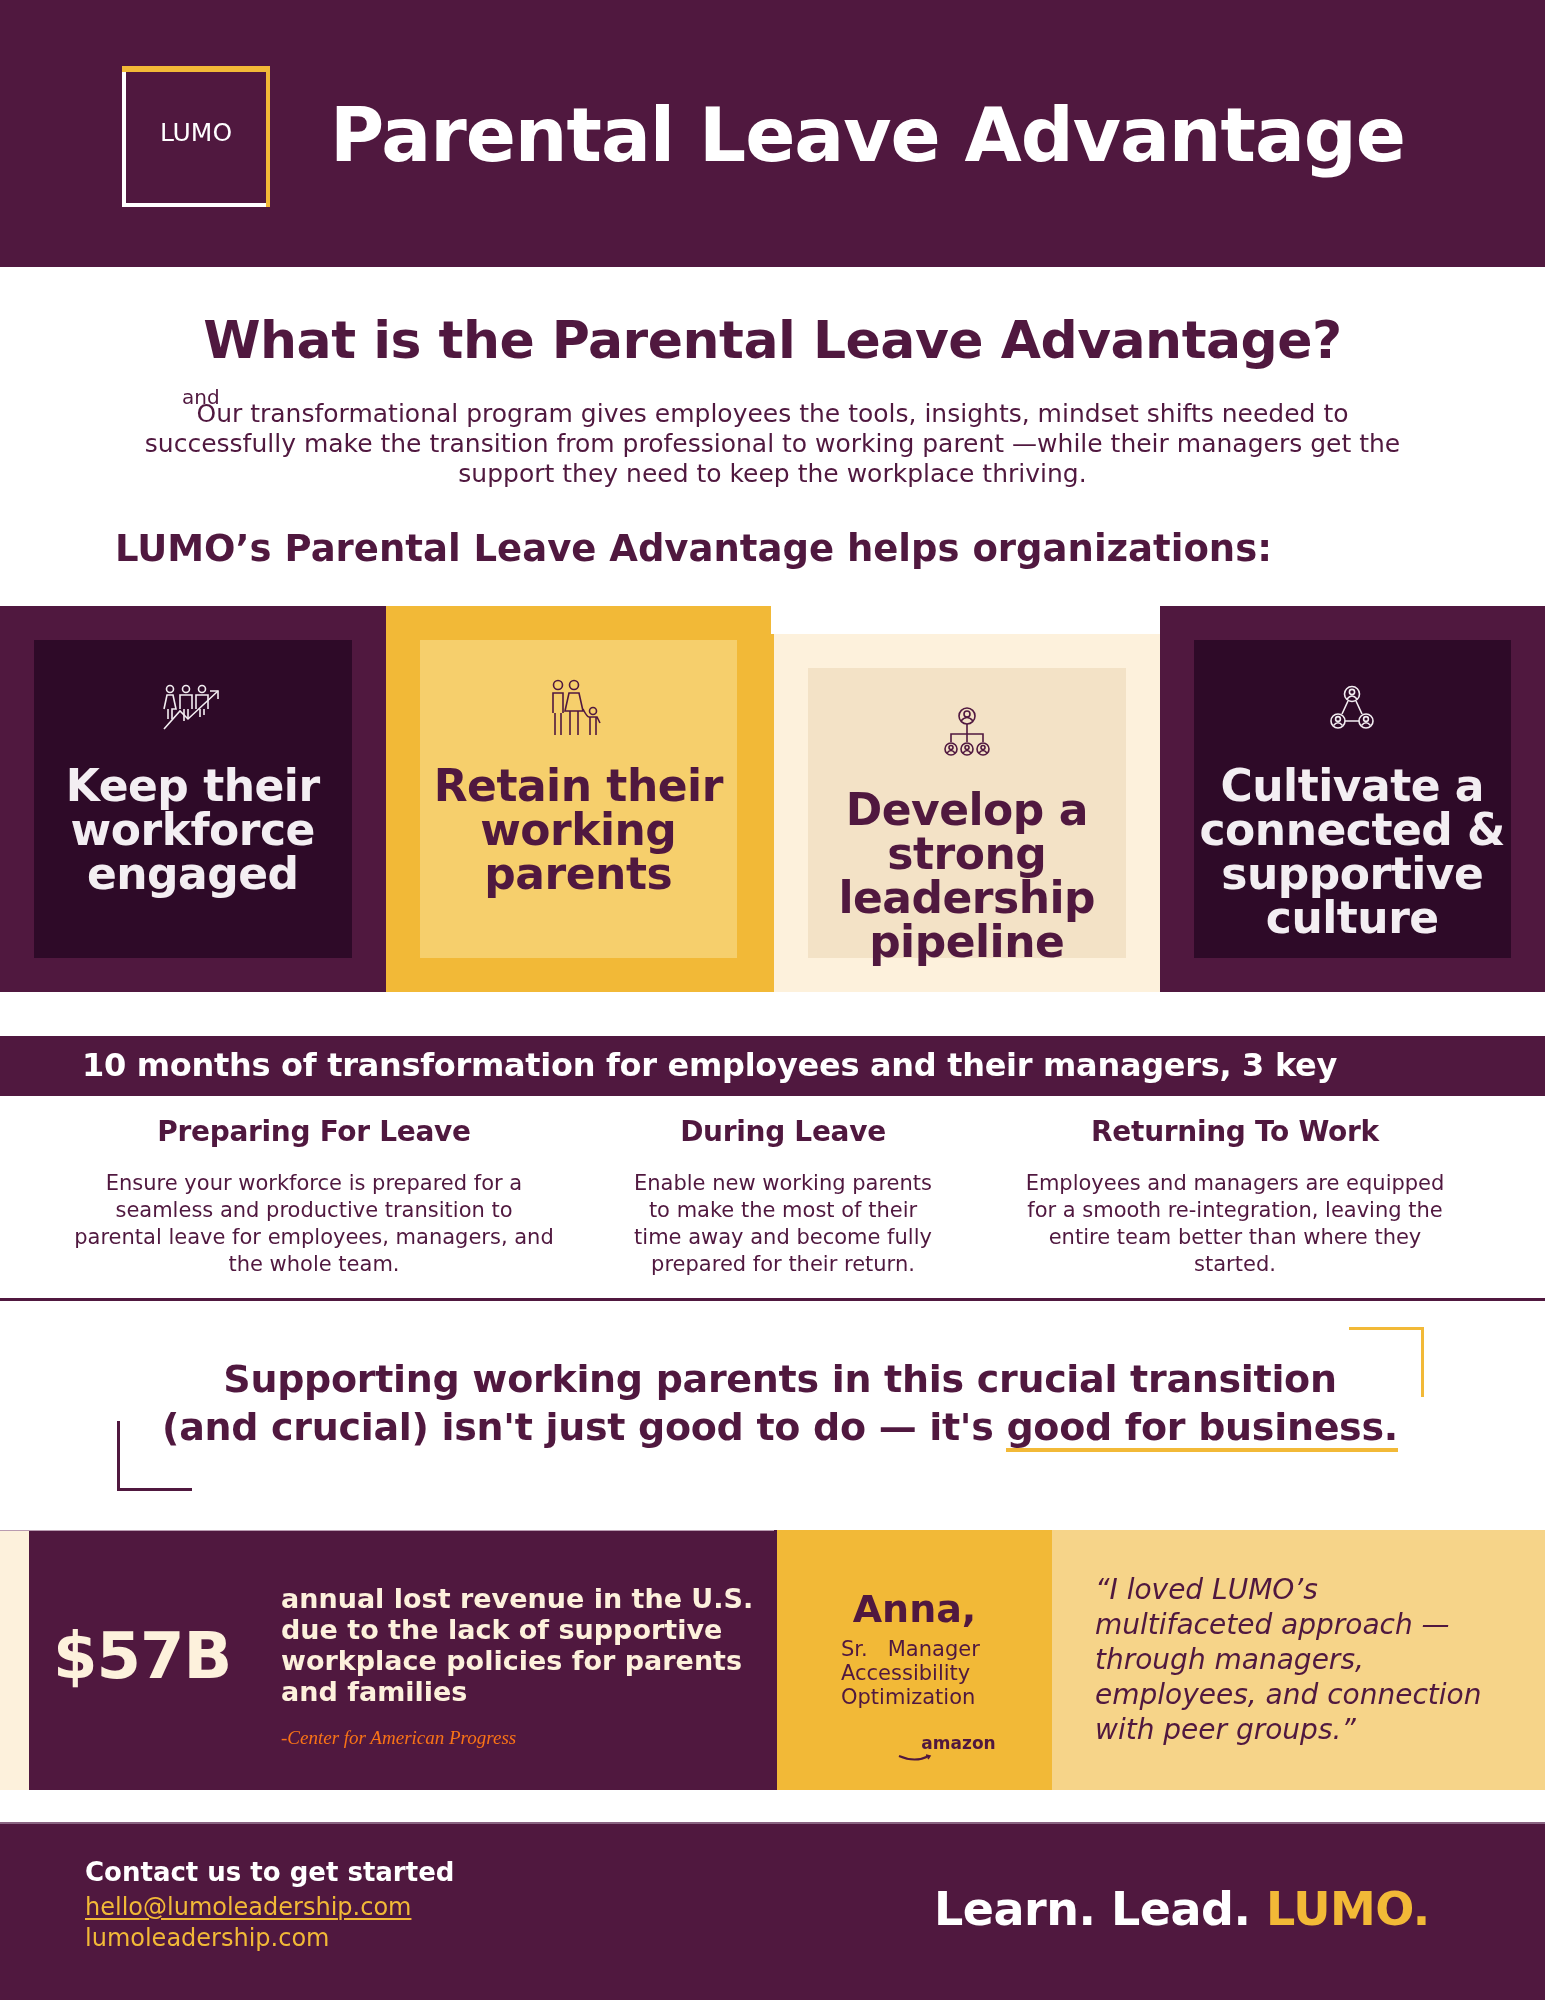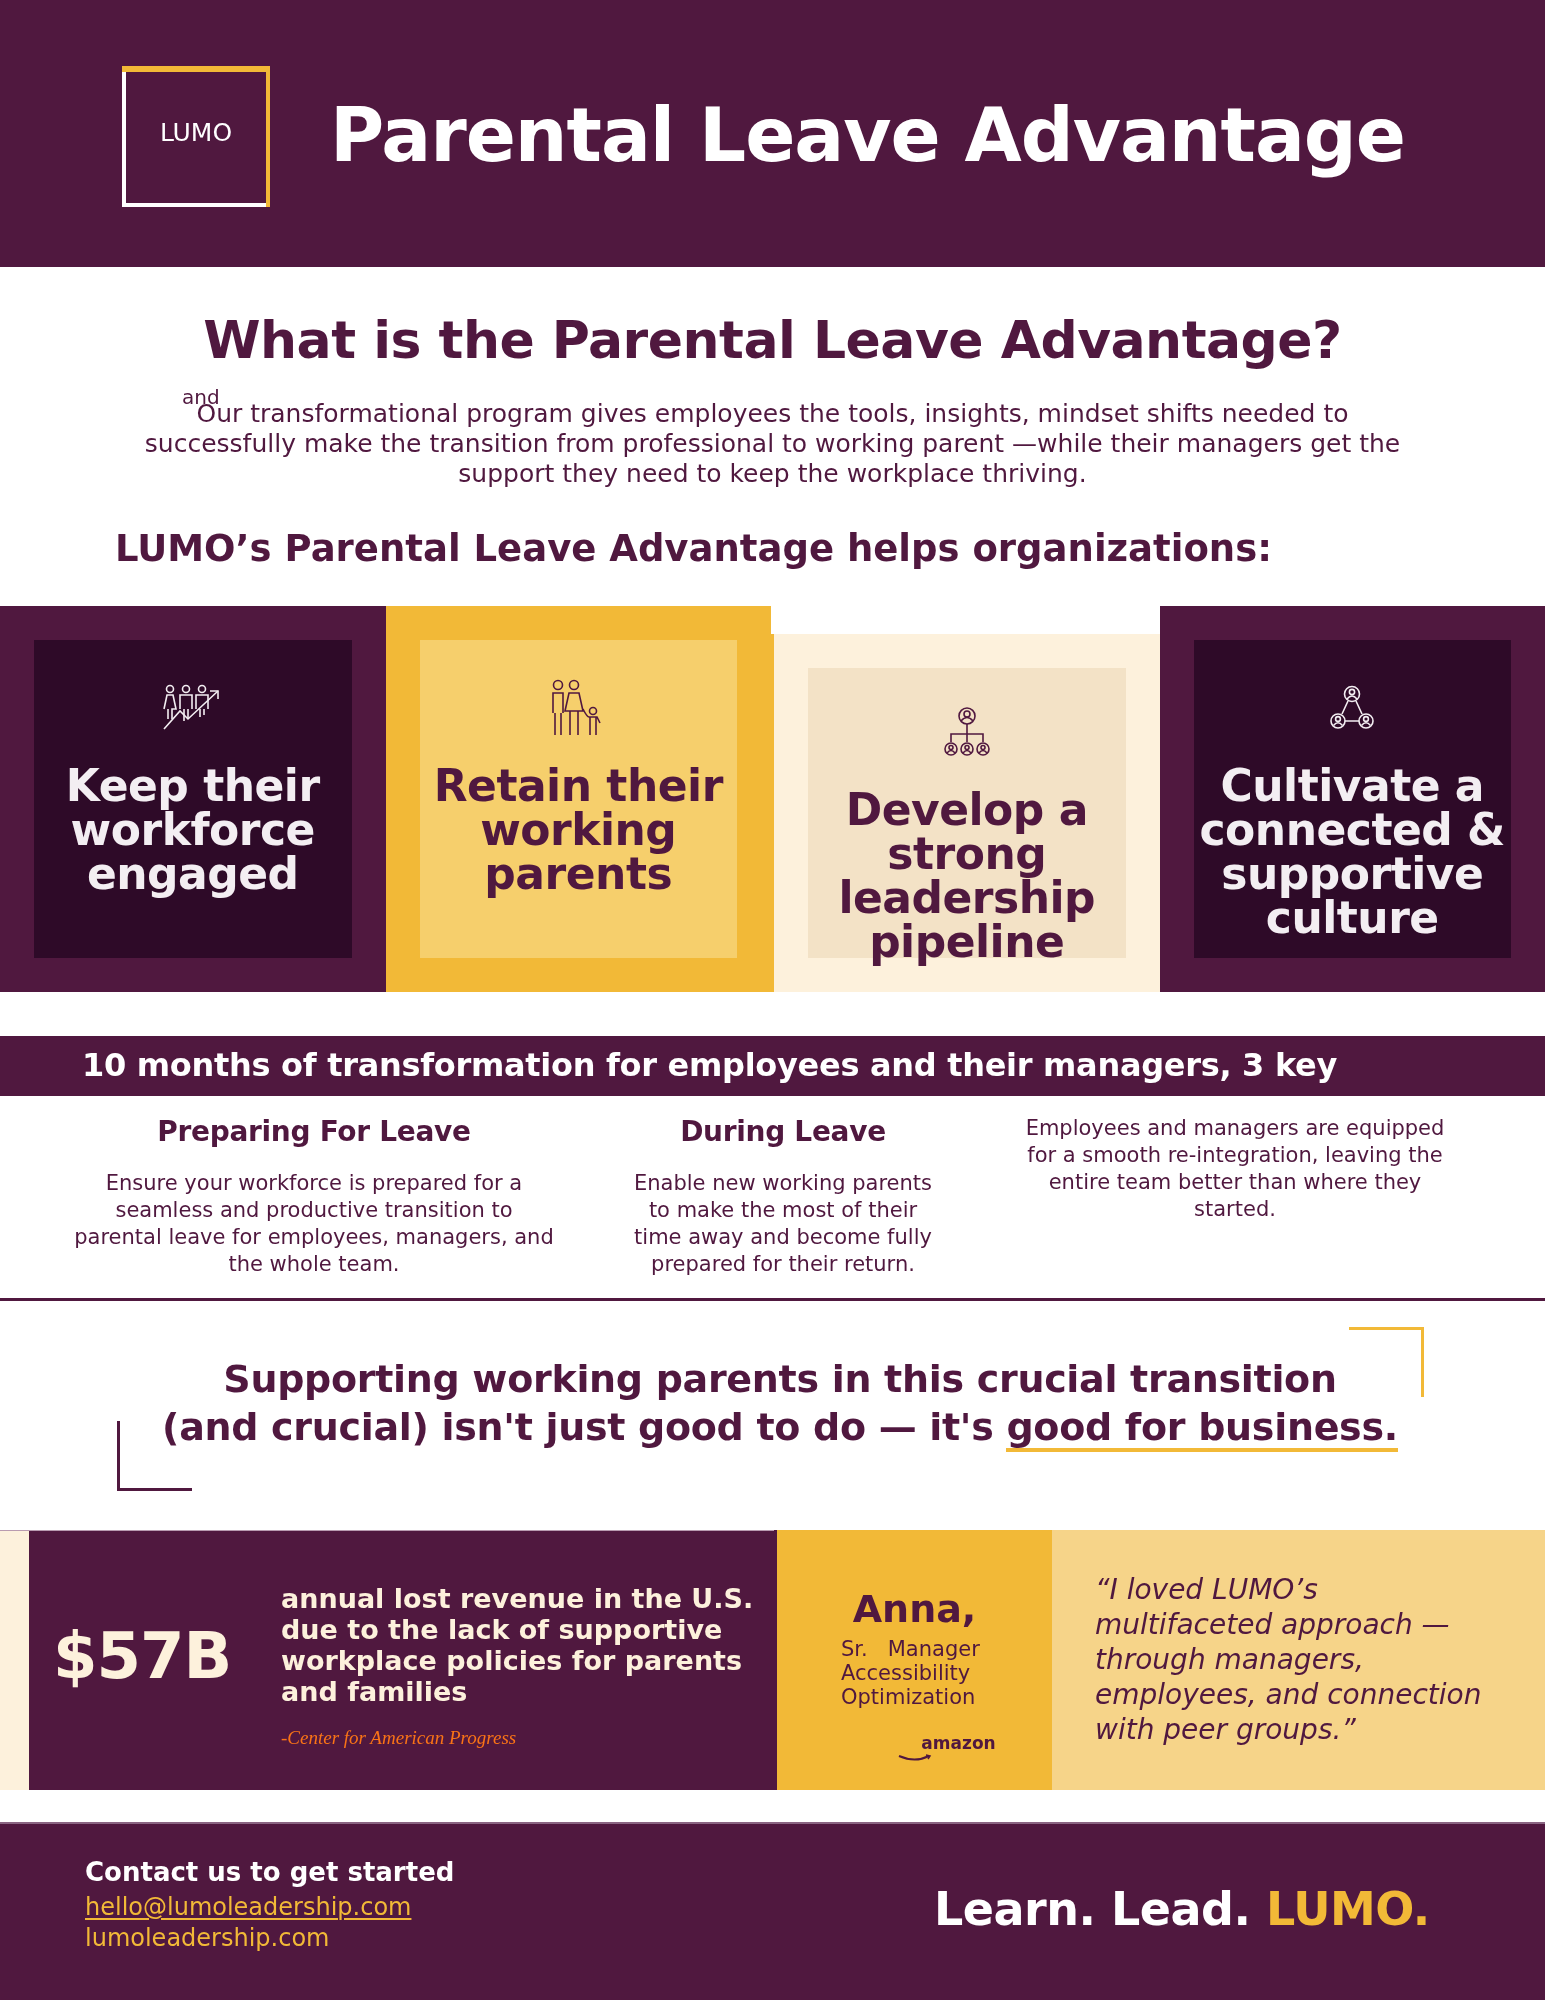--- a/index.html
+++ b/index.html
@@ -172,20 +172,21 @@
 
 <div class="abs phase" style="left:74px;">
   <h3>Preparing For Leave</h3>
   <p>Ensure your workforce is prepared for a seamless and productive transition to parental leave for employees, managers, and the whole team.</p>
 </div>
 <div class="abs phase" style="left:543px; width:480px; padding: 0 80px;">
   <h3>During Leave</h3>
   <p>Enable new working parents to make the most of their time away and become fully prepared for their return.</p>
 </div>
 <div class="abs phase" style="left:1000px; width:470px; padding: 0 20px;">
+  <h3>Returning To Work</h3>
   <p>Employees and managers are equipped for a smooth re-integration, leaving the entire team better than where they started.</p>
 </div>
 <div class="abs phase-divider"></div>
 
 <div class="abs corner-tr"></div>
 <div class="abs corner-bl"></div>
 <div class="abs biz-statement">
   <div>Supporting working parents in this crucial transition</div>
   <div><span>(and crucial) isn't just good to do — it's </span><span class="hl">good for business.</span></div>
 </div>

